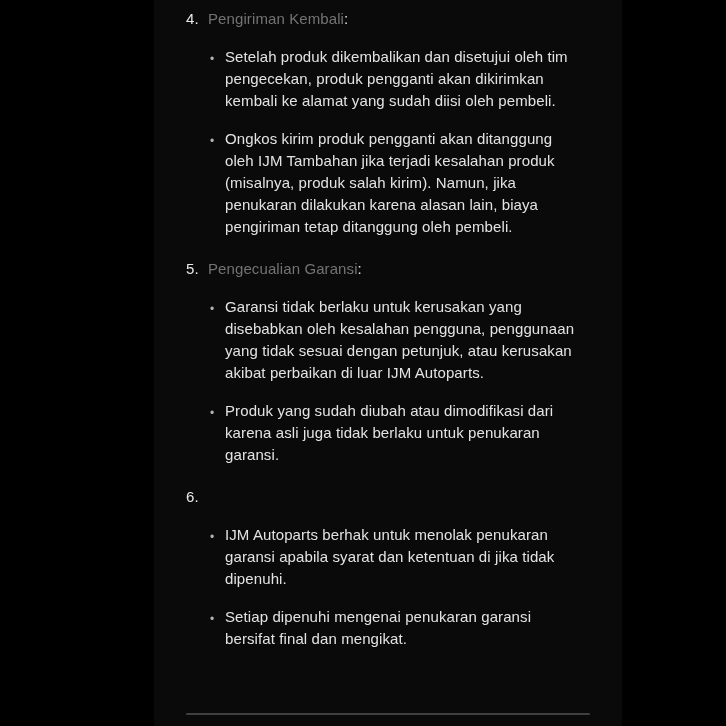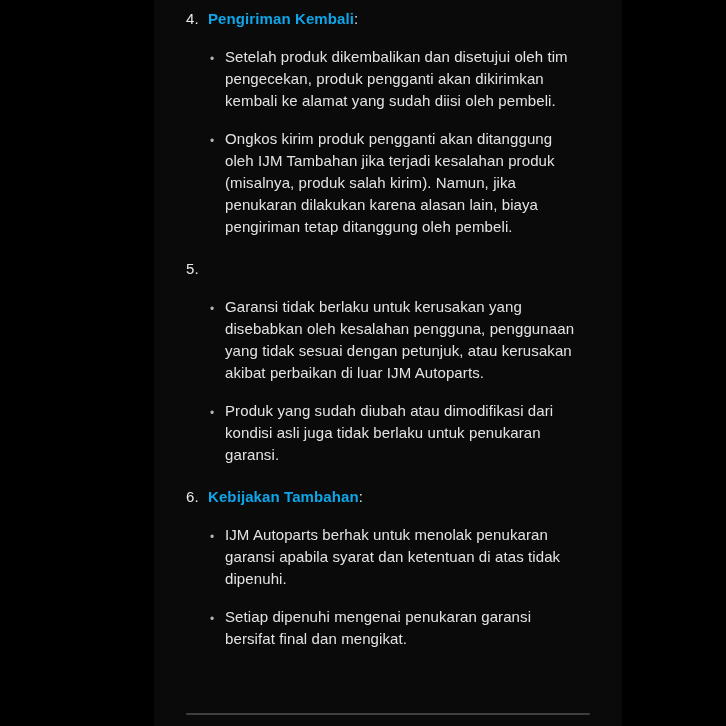--- a/index.html
+++ b/index.html
@@ -36,22 +36,22 @@
     }
     .policy-section:first-child .section-heading {
       margin-top: 0;
     }
     .section-number {
       flex: 0 0 22px;
       width: 22px;
       color: #e9e9e9;
     }
     .section-title b {
-      font-weight: bold;
-      color: #0ea5e9;
+      font-weight: normal;
+      color: #737373;
     }
     .bullet-item {
       display: flex;
       margin: 16px 0 0 24px;
     }
     .bullet-marker {
       flex: 0 0 15px;
       width: 15px;
       color: #b3b3b3;
       font-size: 12px;
@@ -87,39 +87,39 @@
       </div>
       <div class="bullet-item">
         <span class="bullet-marker">•</span>
         <span class="bullet-text">Ongkos kirim produk pengganti akan ditanggung oleh IJM Tambahan jika terjadi kesalahan produk (misalnya, produk salah kirim). Namun, jika penukaran dilakukan karena alasan lain, biaya pengiriman tetap ditanggung oleh pembeli.</span>
       </div>
     </div>
 
     <div class="policy-section">
       <div class="section-heading">
         <span class="section-number">5.</span>
+        <span class="section-title"><b>Pengecualian Garansi</b><span>:</span></span>
       </div>
       <div class="bullet-item">
         <span class="bullet-marker">•</span>
         <span class="bullet-text">Garansi tidak berlaku untuk kerusakan yang disebabkan oleh kesalahan pengguna, penggunaan yang tidak sesuai dengan petunjuk, atau kerusakan akibat perbaikan di luar IJM Autoparts.</span>
       </div>
       <div class="bullet-item">
         <span class="bullet-marker">•</span>
-        <span class="bullet-text">Produk yang sudah diubah atau dimodifikasi dari kondisi asli juga tidak berlaku untuk penukaran garansi.</span>
+        <span class="bullet-text">Produk yang sudah diubah atau dimodifikasi dari karena asli juga tidak berlaku untuk penukaran garansi.</span>
       </div>
     </div>
 
     <div class="policy-section">
       <div class="section-heading">
         <span class="section-number">6.</span>
-        <span class="section-title"><b>Kebijakan Tambahan</b><span>:</span></span>
       </div>
       <div class="bullet-item">
         <span class="bullet-marker">•</span>
-        <span class="bullet-text">IJM Autoparts berhak untuk menolak penukaran garansi apabila syarat dan ketentuan di atas tidak dipenuhi.</span>
+        <span class="bullet-text">IJM Autoparts berhak untuk menolak penukaran garansi apabila syarat dan ketentuan di jika tidak dipenuhi.</span>
       </div>
       <div class="bullet-item">
         <span class="bullet-marker">•</span>
         <span class="bullet-text">Setiap dipenuhi mengenai penukaran garansi bersifat final dan mengikat.</span>
       </div>
     </div>
 
   </div>
 </div>
 

